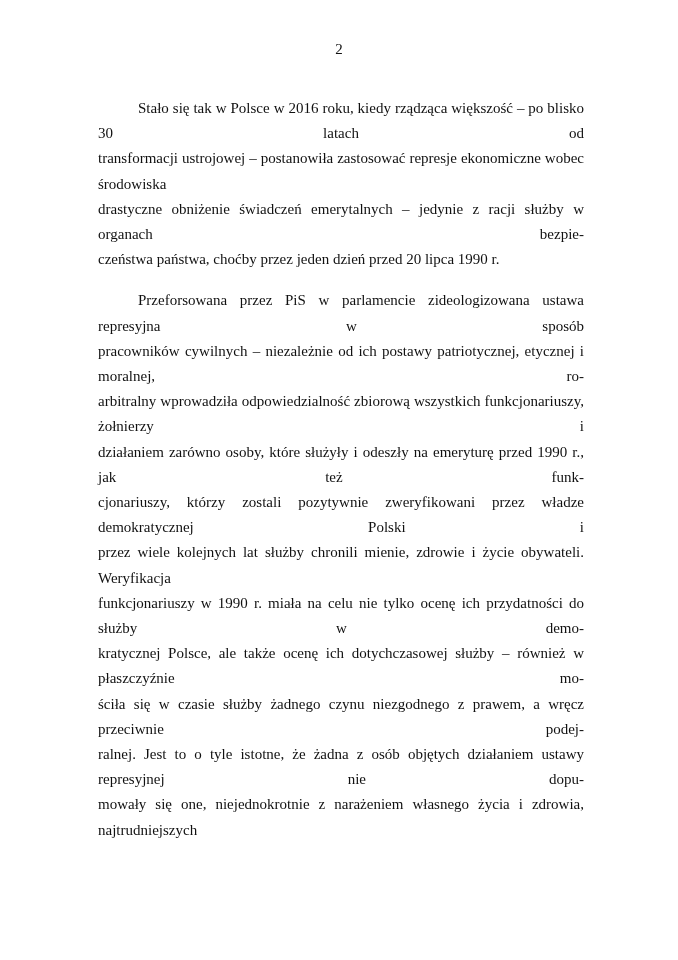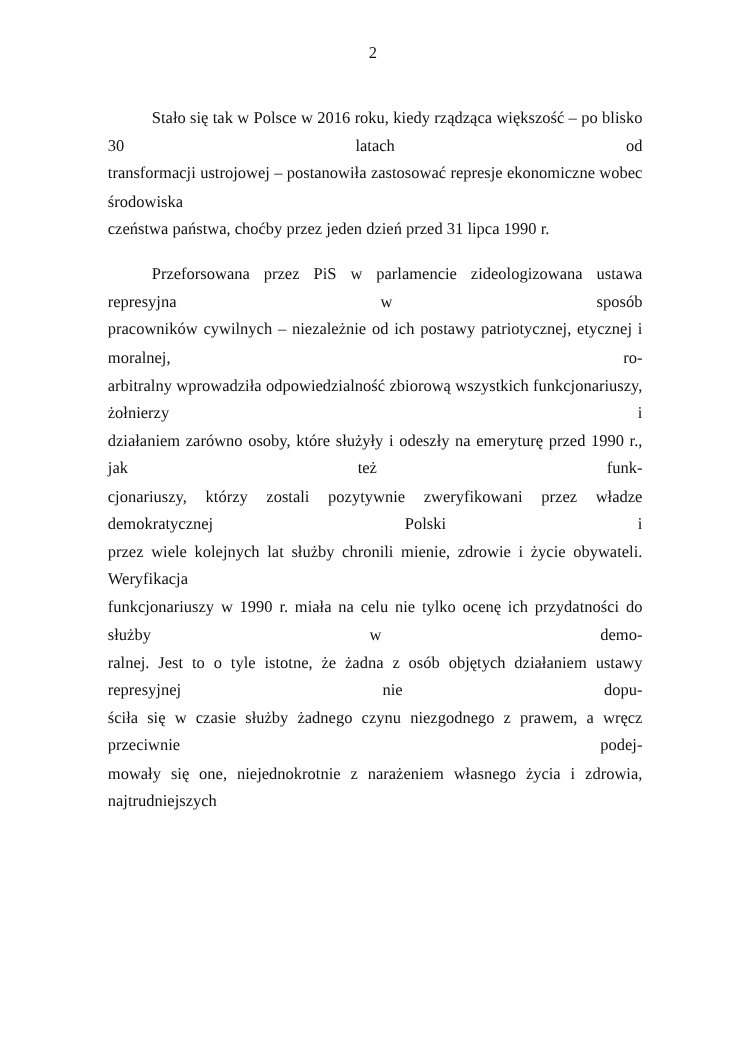--- a/index.html
+++ b/index.html
@@ -54,30 +54,32 @@
 <body>
 
 <div class="page">
 
   <div class="page-number">2</div>
 
   <div class="textblock">
     <div class="para">
         <div class="line first">Stało się tak w Polsce w 2016 roku, kiedy rządząca większość – po blisko 30 latach od</div>
         <div class="line">transformacji ustrojowej – postanowiła zastosować represje ekonomiczne wobec środowiska</div>
-        <div class="line last">czeństwa państwa, choćby przez jeden dzień przed 31 lipca 1990 r.</div>
+        <div class="line">drastyczne obniżenie świadczeń emerytalnych – jedynie z racji służby w organach bezpie-</div>
+        <div class="line last">czeństwa państwa, choćby przez jeden dzień przed 20 lipca 1990 r.</div>
       </div>
     <div class="para">
         <div class="line first">Przeforsowana przez PiS w parlamencie zideologizowana ustawa represyjna w sposób</div>
         <div class="line">pracowników cywilnych – niezależnie od ich postawy patriotycznej, etycznej i moralnej, ro-</div>
         <div class="line">arbitralny wprowadziła odpowiedzialność zbiorową wszystkich funkcjonariuszy, żołnierzy i</div>
         <div class="line">działaniem zarówno osoby, które służyły i odeszły na emeryturę przed 1990 r., jak też funk-</div>
         <div class="line">cjonariuszy, którzy zostali pozytywnie zweryfikowani przez władze demokratycznej Polski i</div>
         <div class="line">przez wiele kolejnych lat służby chronili mienie, zdrowie i życie obywateli. Weryfikacja</div>
         <div class="line">funkcjonariuszy w 1990 r. miała na celu nie tylko ocenę ich przydatności do służby w demo-</div>
+        <div class="line">kratycznej Polsce, ale także ocenę ich dotychczasowej służby – również w płaszczyźnie mo-</div>
+        <div class="line">ściła się w czasie służby żadnego czynu niezgodnego z prawem, a wręcz przeciwnie podej-</div>
         <div class="line">ralnej. Jest to o tyle istotne, że żadna z osób objętych działaniem ustawy represyjnej nie dopu-</div>
-        <div class="line">ściła się w czasie służby żadnego czynu niezgodnego z prawem, a wręcz przeciwnie podej-</div>
         <div class="line">mowały się one, niejednokrotnie z narażeniem własnego życia i zdrowia, najtrudniejszych</div>
       </div>
 
   </div>
 
 </div>
 
 </body></html>

